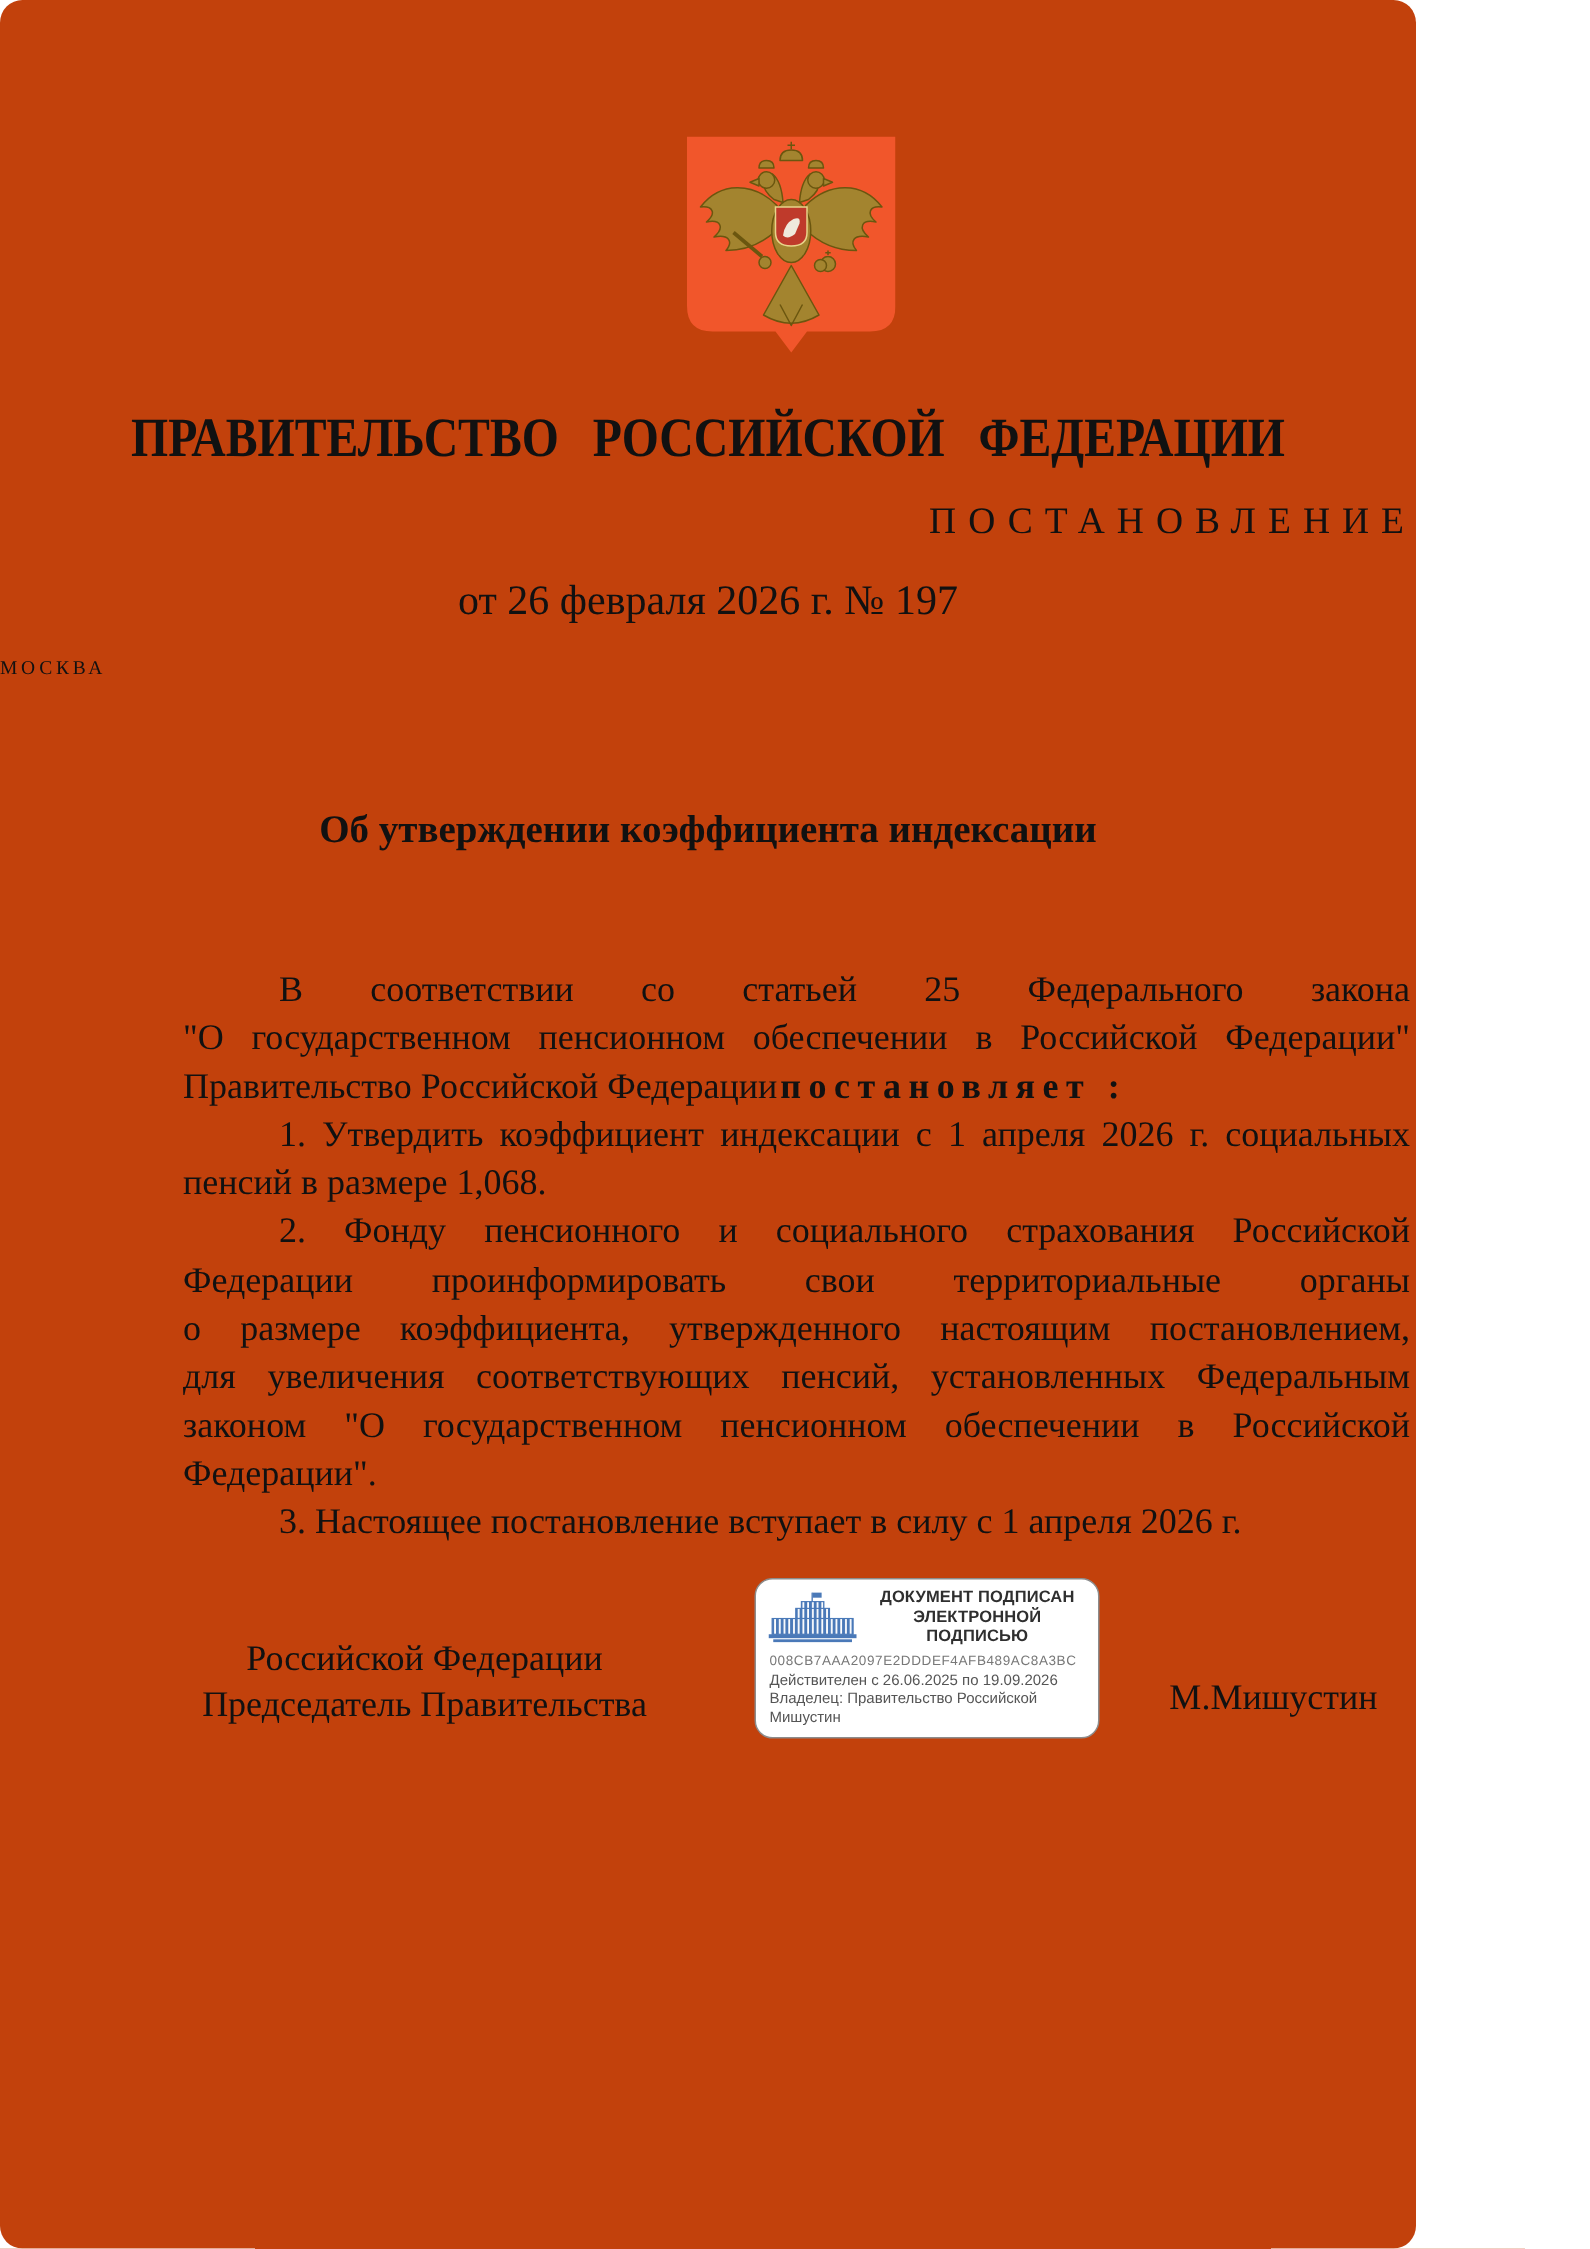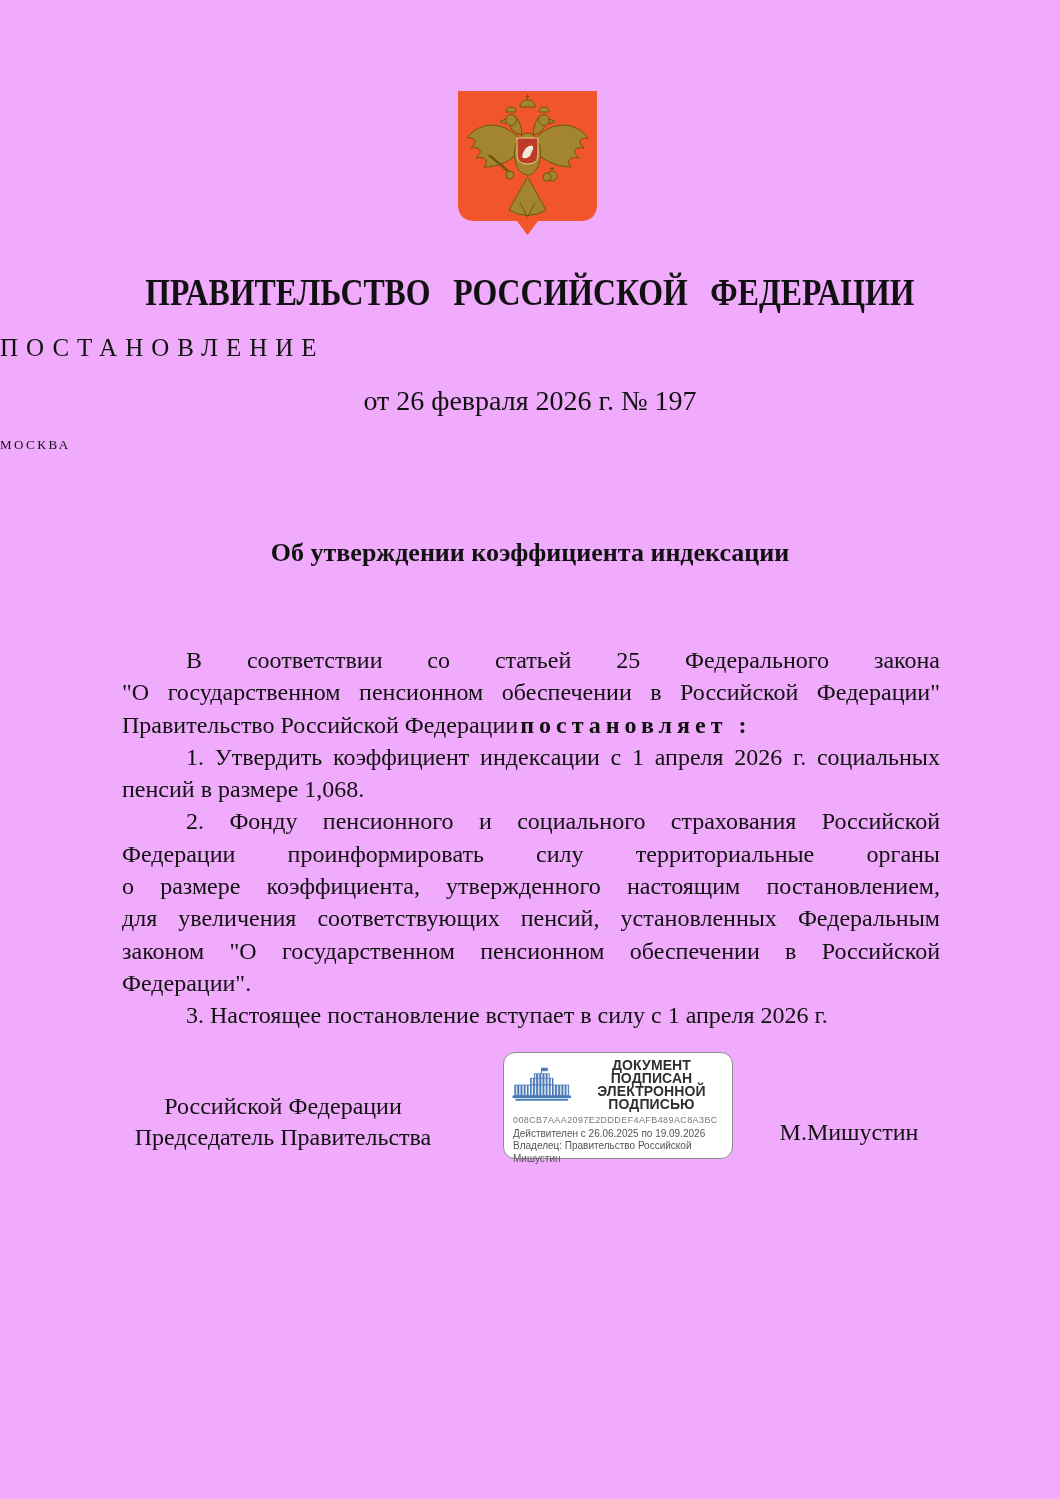--- a/index.html
+++ b/index.html
@@ -1,35 +1,36 @@
 <!DOCTYPE html>
 <html lang="ru"><head>
 <meta charset="utf-8">
 <style>
   html,body{margin:0;padding:0;background:#fff;}
   #page{
     position:relative;
-    width:1060px;height:1499px;
-    background:#f0abfc;
+    width:944px;height:1499px;
+    background:#c2410c;
     font-family:"Liberation Serif","DejaVu Serif",serif;
     color:#111;
     overflow:hidden;
+    border-radius:15px;
   }
   
   .emblem{position:absolute;left:458px;top:91px;width:139px;height:150px;}
   
   .org-name{
     position:absolute;left:0;top:271px;width:100%;
     text-align:center;white-space:nowrap;
     font-size:37px;font-weight:bold;letter-spacing:0px;word-spacing:17px;
     transform:scaleX(0.86);transform-origin:50% 50%;
   }
   .doc-type{
     position:absolute;left:0;top:334px;width:100%;
-    text-align:left;font-size:25px;letter-spacing:8px;white-space:nowrap;
+    text-align:right;font-size:25px;letter-spacing:8px;white-space:nowrap;
   }
   .date-line{
     position:absolute;left:0;top:385px;width:100%;
     text-align:center;font-size:28px;
   }
   .city{
     position:absolute;left:0;top:437px;width:100%;
     text-align:left;font-size:13px;letter-spacing:2.5px;
   }
   .doc-title{
@@ -57,21 +58,21 @@
   
   .stamp{
     position:absolute;left:503px;top:1052px;width:230px;height:107px;
     border:1.8px solid #8c8c8c;border-radius:12px;background:#fff;
     font-family:"Liberation Sans","DejaVu Sans",sans-serif;
     box-sizing:border-box;
   }
   .stamp-head{display:flex;align-items:center;padding:6px 6px 1px 7px;}
   .stamp-building{width:66px;height:38px;flex:0 0 66px;}
   .stamp-title{
-    flex:1;text-align:center;font-size:14px;line-height:13px;
+    flex:1;text-align:center;font-size:11px;line-height:13px;
     font-weight:bold;color:#2f2f2f;letter-spacing:0.1px;
   }
   .stamp-cert{font-size:9px;color:#787878;margin:3px 0 3px 9px;letter-spacing:0.4px;}
   .stamp-valid{font-size:10px;color:#555;margin:0 0 1px 9px;}
   .stamp-owner{font-size:10px;color:#555;margin:0 0 0 9px;line-height:12.5px;}
 </style>
 </head>
 <body>
 
 <div id="page">
@@ -115,21 +116,21 @@
     <div>Об утверждении коэффициента индексации</div>
   </div>
 
   <div class="body-text">
     <div class="ln ind jst">В соответствии со статьей 25 Федерального закона</div>
     <div class="ln jst">"О государственном пенсионном обеспечении в Российской Федерации"</div>
     <div class="ln"><span>Правительство Российской Федерации</span><span class="resolution-word">постановляет :</span></div>
     <div class="ln ind jst">1. Утвердить коэффициент индексации с 1 апреля 2026 г. социальных</div>
     <div class="ln">пенсий в размере 1,068.</div>
     <div class="ln ind jst">2. Фонду пенсионного и социального страхования Российской</div>
-    <div class="ln jst">Федерации проинформировать силу территориальные органы</div>
+    <div class="ln jst">Федерации проинформировать свои территориальные органы</div>
     <div class="ln jst">о размере коэффициента, утвержденного настоящим постановлением,</div>
     <div class="ln jst">для увеличения соответствующих пенсий, установленных Федеральным</div>
     <div class="ln jst">законом "О государственном пенсионном обеспечении в Российской</div>
     <div class="ln">Федерации".</div>
     <div class="ln ind">3. Настоящее постановление вступает в силу с 1 апреля 2026 г.</div>
   </div>
 
   <div class="stamp">
     <div class="stamp-head">
       <svg class="stamp-building" viewBox="0 0 88 48" xmlns="http://www.w3.org/2000/svg">

